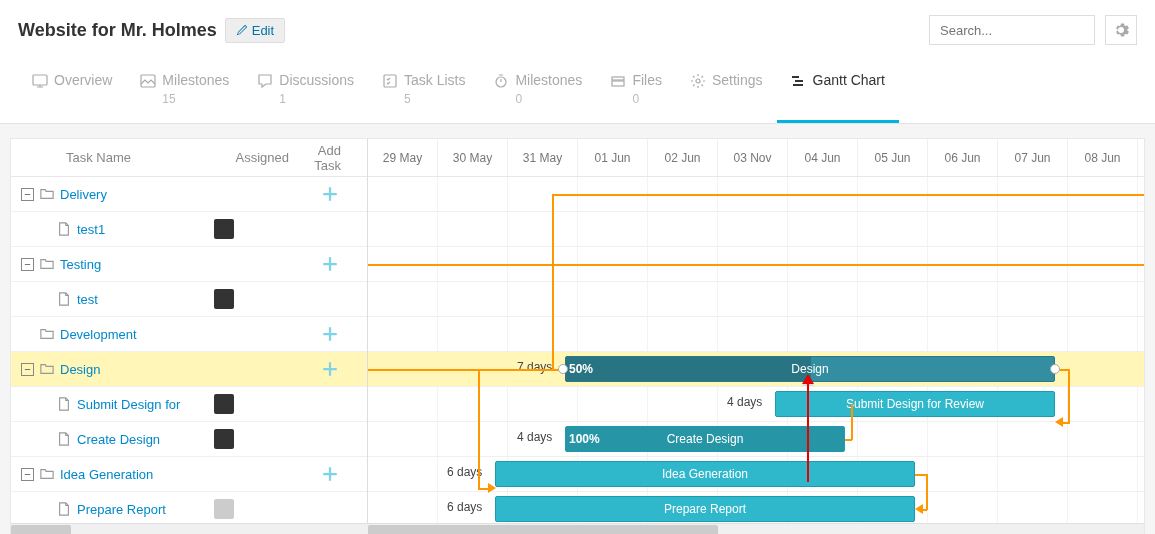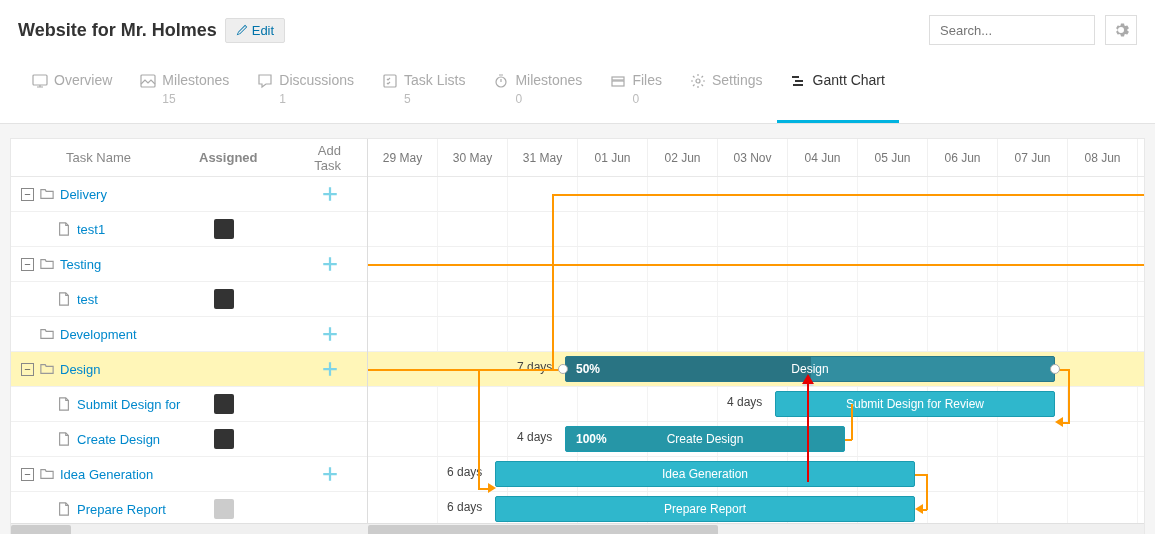--- a/index.html
+++ b/index.html
@@ -110,21 +110,21 @@
 }
 .left-header {
   display: flex;
   height: 38px;
   border-bottom: 1px solid #e8e8e8;
   align-items: center;
   color: #888;
   font-size: 13px;
 }
 .col-task { width: 188px; padding-left: 55px; }
-.col-assigned { width: 90px; text-align: left; font-weight: bold; }
+.col-assigned { width: 90px; text-align: right; }
 .col-addtask { width: 70px; text-align: right; padding-right: 18px; }
 
 .task-row {
   display: flex;
   height: 35px;
   border-bottom: 1px solid #f0f0f0;
   align-items: center;
 }
 .task-row.highlighted { background: #fff6b8; }
 .task-name-cell {
@@ -230,21 +230,21 @@
   align-items: center;
   border-radius: 2px;
   overflow: hidden;
 }
 .bar.parent { background: #328ea0; border-color: #26788a; }
 .bar .progress {
   position: absolute;
   left: 0; top: 0; bottom: 0;
   background: rgba(0,0,0,0.18);
 }
-.bar .pct { position: absolute; left: 10px; font-weight: 700; z-index: 2; }
+.bar .pct { position: absolute; left: 3px; font-weight: 700; z-index: 2; }
 .bar .label { margin: 0 auto; z-index: 2; text-align: center; width: 100%; position: absolute; left: 0; right: 0; }
 .bar-handle {
   position: absolute;
   top: 50%;
   width: 10px; height: 10px;
   background: #fff;
   border: 1px solid #aaa;
   border-radius: 50%;
   transform: translateY(-50%);
   z-index: 3;

